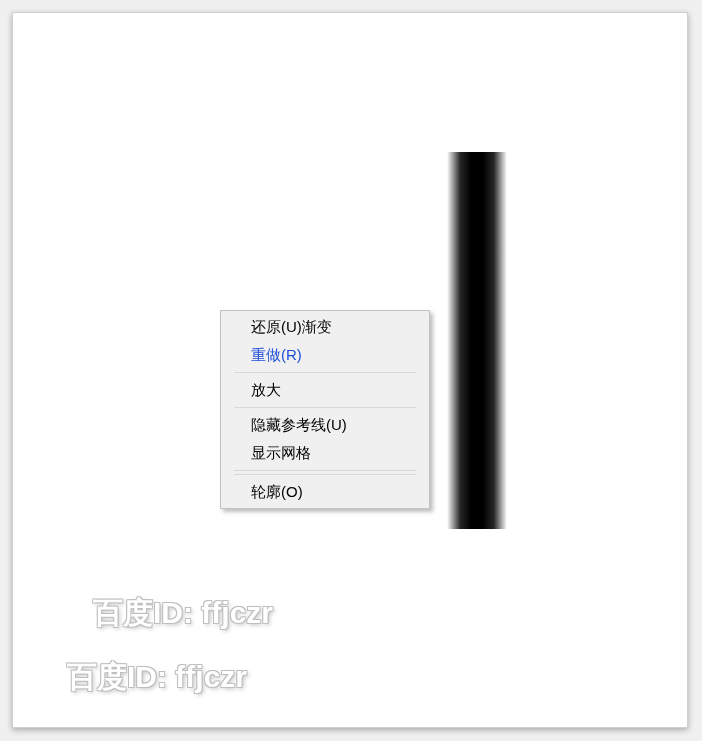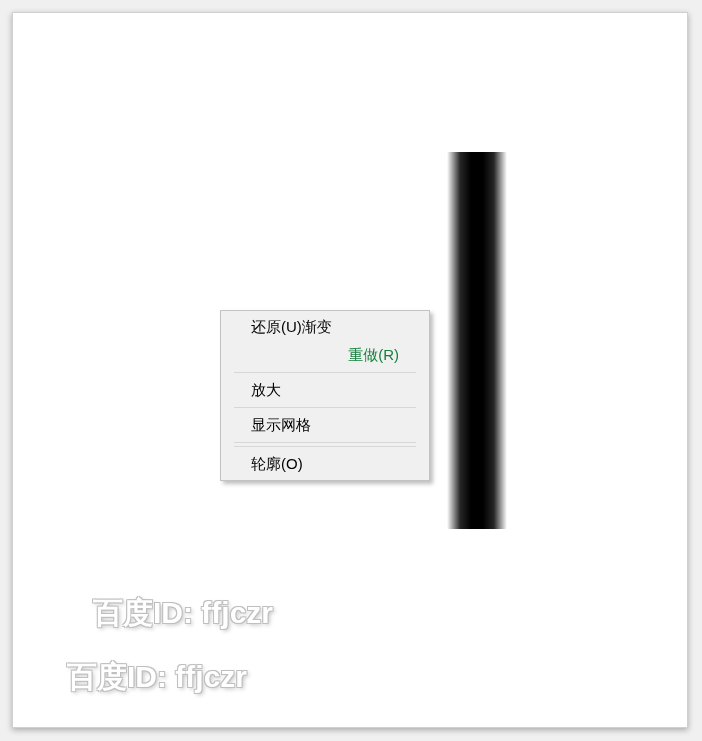--- a/index.html
+++ b/index.html
@@ -50,21 +50,21 @@
     font-size: 15px;
     color: #000;
   }
   .menu .item {
     padding: 3px 18px;
     line-height: 22px;
     white-space: nowrap;
     cursor: default;
     position: relative;
   }
-  .menu .item.disabled { color: #15803d; text-align: right; }
+  .menu .item.disabled { color: #1d4ed8; }
   .menu .item.highlight { background: #90c8f6; }
   .menu .sep {
     height: 0;
     border-top: 1px solid #d7d7d7;
     margin: 3px 1px;
   }
   .menu .sub-arrow {
     position: absolute;
     right: 10px;
     top: 50%;
@@ -99,20 +99,21 @@
 <div class="frame">
 
   <div class="black-strip"></div>
 
   <div class="menu">
     <div class="item">还原(U)渐变</div>
     <div class="item disabled">重做(R)</div>
     <div class="sep"></div>
     <div class="item">放大</div>
     <div class="sep"></div>
+    <div class="item">隐藏参考线(U)</div>
     <div class="item">显示网格</div>
     <div class="sep"></div>
     <div class="sep"></div>
     <div class="item">轮廓(O)</div>
   </div>
 
   <div class="wm wm1">百度ID: ffjczr</div>
   <div class="wm wm2">百度ID: ffjczr</div>
 </div>
 

